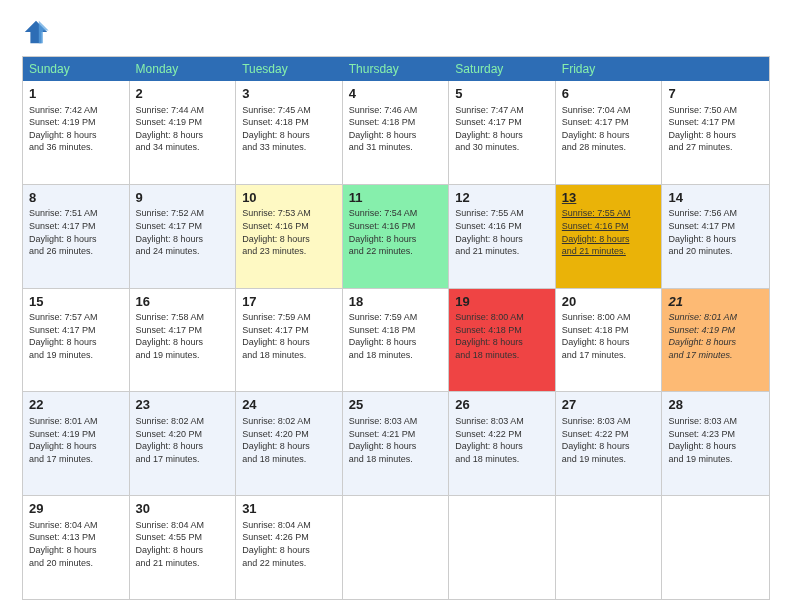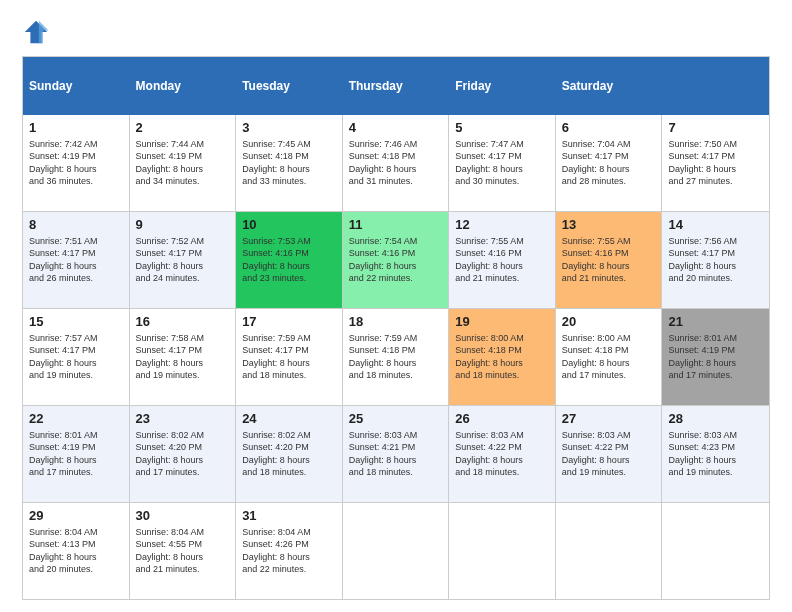--- a/index.html
+++ b/index.html
@@ -60,24 +60,24 @@
       display: flex;
       flex-direction: column;
       border: 1px solid #ccc;
     }
     .cal-header {
       display: grid;
       grid-template-columns: repeat(7, 1fr);
       background: #2d6db5;
     }
     .cal-header-cell {
-      color: #ffffff;
-      font-weight: bold;
+      color: #86efac;
+      font-weight: normal;
       font-size: 12px;
-      padding: 22px 6px;
+      padding: 5px 6px;
       text-align: left;
     }
     .cal-body {
       display: flex;
       flex-direction: column;
       flex: 1;
     }
     .cal-row {
       display: grid;
       grid-template-columns: repeat(7, 1fr);
@@ -142,22 +142,22 @@
       <div class="location"></div>
     </div>
   </div>
 
   <div class="calendar">
     <div class="cal-header">
       <div class="cal-header-cell">Sunday</div>
       <div class="cal-header-cell">Monday</div>
       <div class="cal-header-cell">Tuesday</div>
       <div class="cal-header-cell">Thursday</div>
+      <div class="cal-header-cell">Saturday</div>
       <div class="cal-header-cell">Friday</div>
-      <div class="cal-header-cell">Saturday</div>
     </div>
     <div class="cal-body" id="cal-body">
     <div class="cal-row">
           <div class="cal-cell" style="background: rgb(255, 255, 255);">
             <span class="day-num">1</span>
             <div class="cell-text">Sunrise: 7:42 AM</div>
             <div class="cell-text">Sunset: 4:19 PM</div>
             <div class="cell-text">Daylight: 8 hours</div>
             <div class="cell-text">and 36 minutes.</div>
           </div>
@@ -212,42 +212,42 @@
             <div class="cell-text">Daylight: 8 hours</div>
             <div class="cell-text">and 26 minutes.</div>
           </div>
           <div class="cal-cell" style="background: rgb(238, 243, 251);">
             <span class="day-num">9</span>
             <div class="cell-text">Sunrise: 7:52 AM</div>
             <div class="cell-text">Sunset: 4:17 PM</div>
             <div class="cell-text">Daylight: 8 hours</div>
             <div class="cell-text">and 24 minutes.</div>
           </div>
-          <div class="cal-cell" style="background: #22c55e;">
+          <div class="cal-cell" style="background: #fef9c3;">
             <span class="day-num">10</span>
             <div class="cell-text">Sunrise: 7:53 AM</div>
             <div class="cell-text">Sunset: 4:16 PM</div>
             <div class="cell-text">Daylight: 8 hours</div>
             <div class="cell-text">and 23 minutes.</div>
           </div>
           <div class="cal-cell" style="background: #86efac;">
             <span class="day-num">11</span>
             <div class="cell-text">Sunrise: 7:54 AM</div>
             <div class="cell-text">Sunset: 4:16 PM</div>
             <div class="cell-text">Daylight: 8 hours</div>
             <div class="cell-text">and 22 minutes.</div>
           </div>
           <div class="cal-cell" style="background: rgb(238, 243, 251);">
             <span class="day-num">12</span>
             <div class="cell-text">Sunrise: 7:55 AM</div>
             <div class="cell-text">Sunset: 4:16 PM</div>
             <div class="cell-text">Daylight: 8 hours</div>
             <div class="cell-text">and 21 minutes.</div>
           </div>
-          <div class="cal-cell" style="background: #fdba74;">
+          <div class="cal-cell" style="background: #eab308; text-decoration: underline;">
             <span class="day-num">13</span>
             <div class="cell-text">Sunrise: 7:55 AM</div>
             <div class="cell-text">Sunset: 4:16 PM</div>
             <div class="cell-text">Daylight: 8 hours</div>
             <div class="cell-text">and 21 minutes.</div>
           </div>
           <div class="cal-cell" style="background: rgb(238, 243, 251);">
             <span class="day-num">14</span>
             <div class="cell-text">Sunrise: 7:56 AM</div>
             <div class="cell-text">Sunset: 4:17 PM</div>
@@ -277,35 +277,35 @@
             <div class="cell-text">Daylight: 8 hours</div>
             <div class="cell-text">and 18 minutes.</div>
           </div>
           <div class="cal-cell" style="background: rgb(255, 255, 255);">
             <span class="day-num">18</span>
             <div class="cell-text">Sunrise: 7:59 AM</div>
             <div class="cell-text">Sunset: 4:18 PM</div>
             <div class="cell-text">Daylight: 8 hours</div>
             <div class="cell-text">and 18 minutes.</div>
           </div>
-          <div class="cal-cell" style="background: #fdba74;">
+          <div class="cal-cell" style="background: #ef4444;">
             <span class="day-num">19</span>
             <div class="cell-text">Sunrise: 8:00 AM</div>
             <div class="cell-text">Sunset: 4:18 PM</div>
             <div class="cell-text">Daylight: 8 hours</div>
             <div class="cell-text">and 18 minutes.</div>
           </div>
           <div class="cal-cell" style="background: rgb(255, 255, 255);">
             <span class="day-num">20</span>
             <div class="cell-text">Sunrise: 8:00 AM</div>
             <div class="cell-text">Sunset: 4:18 PM</div>
             <div class="cell-text">Daylight: 8 hours</div>
             <div class="cell-text">and 17 minutes.</div>
           </div>
-          <div class="cal-cell" style="background: #a3a3a3;">
+          <div class="cal-cell" style="background: #fdba74; font-style: italic;">
             <span class="day-num">21</span>
             <div class="cell-text">Sunrise: 8:01 AM</div>
             <div class="cell-text">Sunset: 4:19 PM</div>
             <div class="cell-text">Daylight: 8 hours</div>
             <div class="cell-text">and 17 minutes.</div>
           </div>
         </div>
         <div class="cal-row">
           <div class="cal-cell" style="background: rgb(238, 243, 251);">
             <span class="day-num">22</span>

